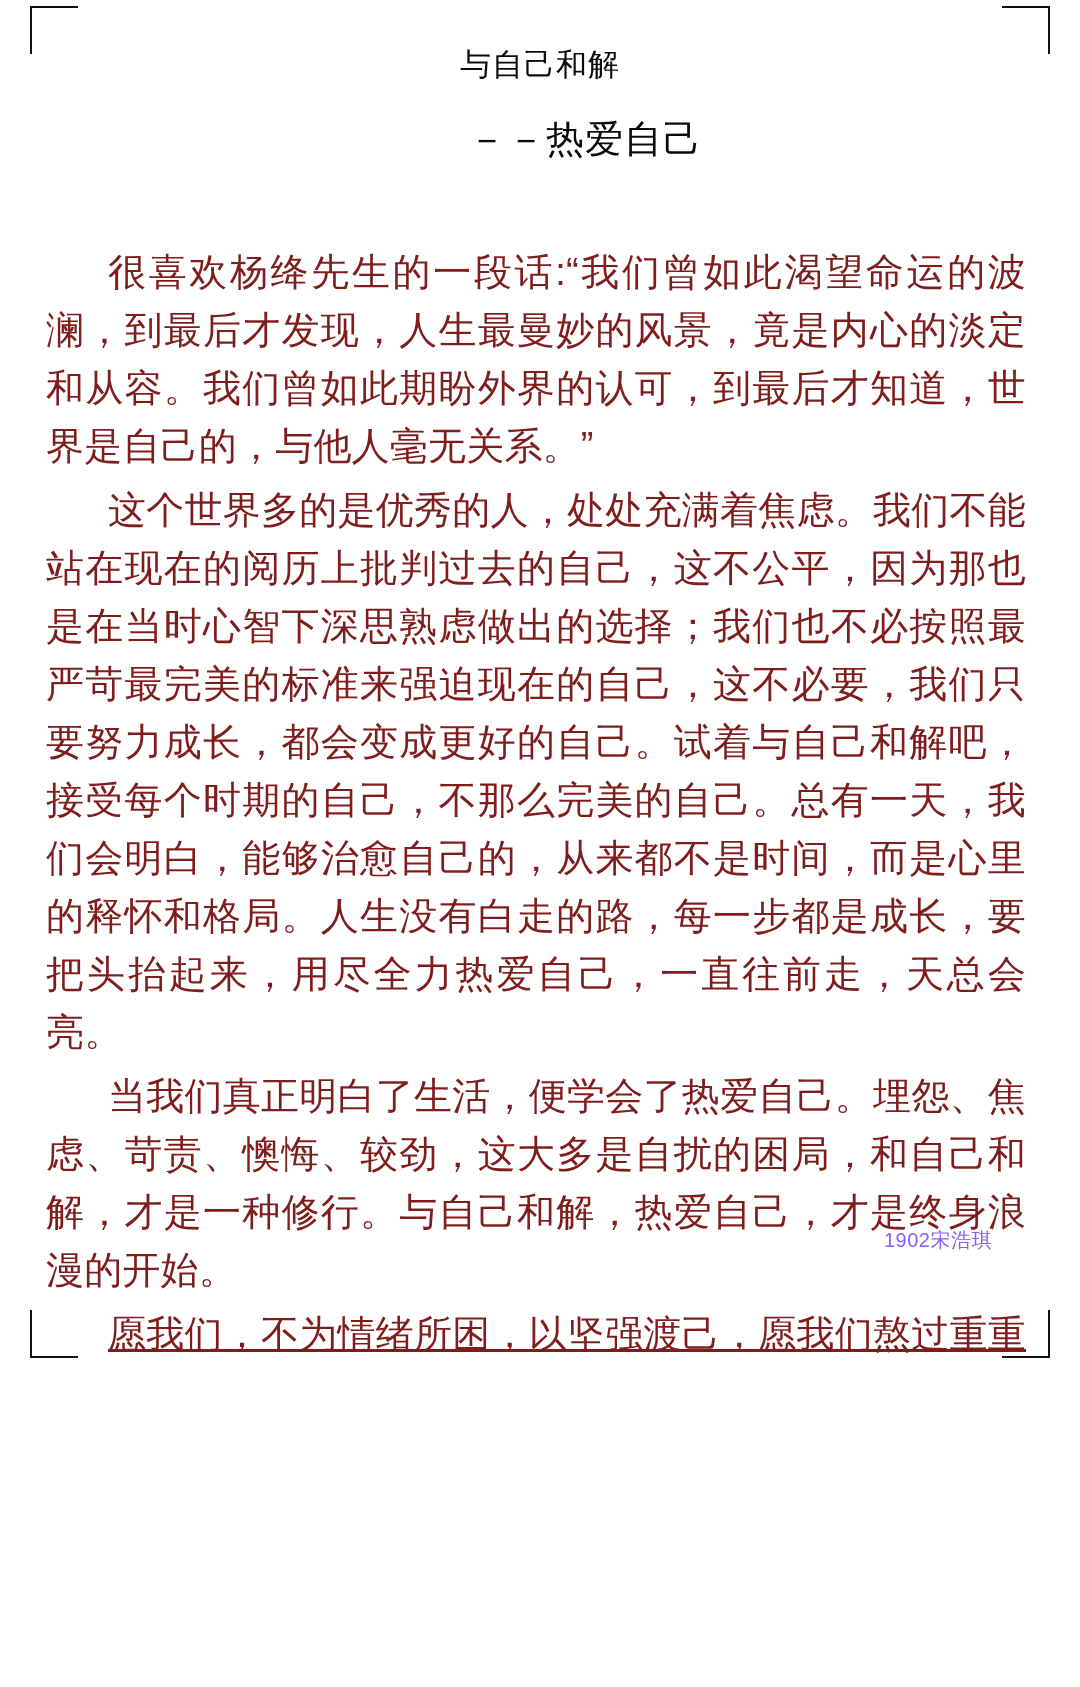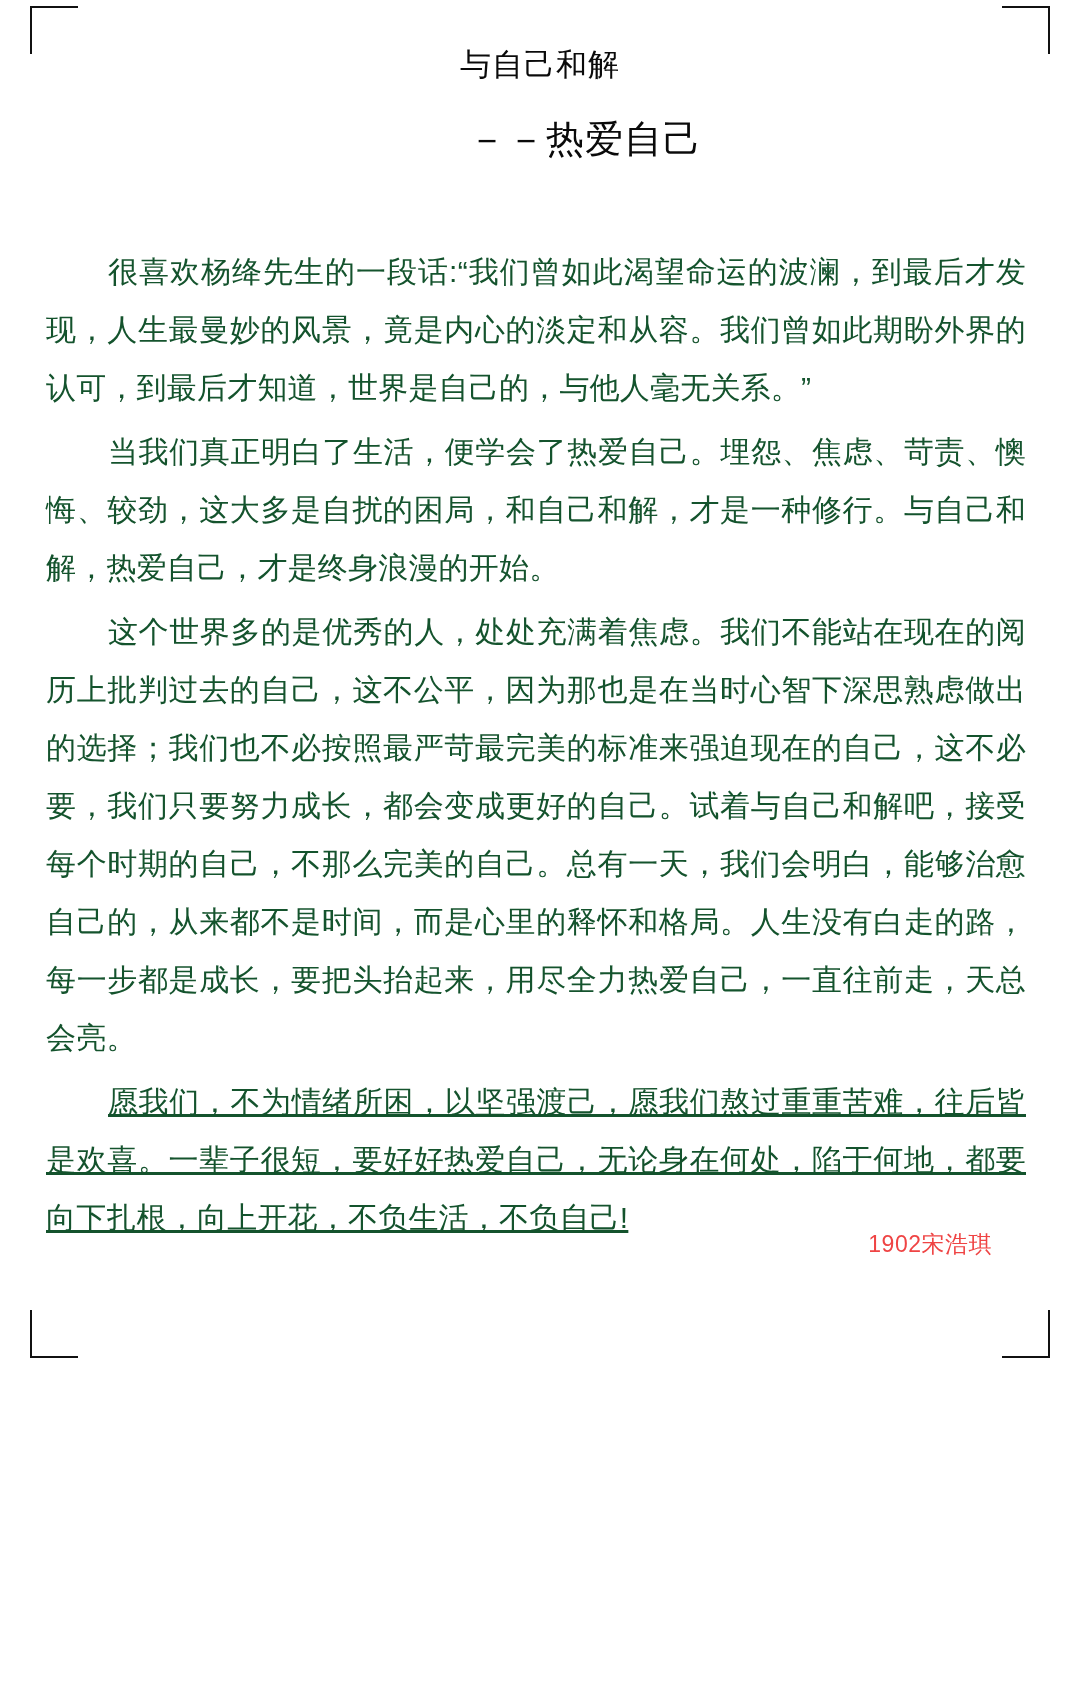--- a/index.html
+++ b/index.html
@@ -52,59 +52,59 @@
     margin-top: 28px;
     letter-spacing: 1px;
     padding-left: 90px;
     font-weight: 400;
   }
 
   .body-block {
     margin-top: 78px;
   }
   p.para {
-    font-size: 30px;
+    font-size: 38px;
     line-height: 58px;
-    color: #14532d;
+    color: #7f1d1d;
     margin: 0 8px 6px 0;
     text-align: justify;
     text-justify: inter-character;
     text-indent: 62px;
     letter-spacing: 0.2px;
     word-break: break-all;
   }
   p.para:last-child { margin-bottom: 0; text-decoration: underline; }
 
   .signature {
     position: absolute;
     right: 42px;
-    bottom: 104px;
-    font-size: 23px;
-    color: #ef4444;
+    bottom: 110px;
+    font-size: 20px;
+    color: #8b5cf6;
     letter-spacing: 0.5px;
   }
 </style>
 </head>
 <body>
 
 <div class="page">
 
   <div class="crop tl"></div>
   <div class="crop tr"></div>
   <div class="crop bl"></div>
   <div class="crop br"></div>
 
   <div class="content">
 
     <div class="title">与自己和解</div>
     <div class="subtitle">－－热爱自己</div>
 
     <div class="body-block">
       <p class="para">很喜欢杨绛先生的一段话:“我们曾如此渴望命运的波澜，到最后才发现，人生最曼妙的风景，竟是内心的淡定和从容。我们曾如此期盼外界的认可，到最后才知道，世界是自己的，与他人毫无关系。”</p>
+      <p class="para">这个世界多的是优秀的人，处处充满着焦虑。我们不能站在现在的阅历上批判过去的自己，这不公平，因为那也是在当时心智下深思熟虑做出的选择；我们也不必按照最严苛最完美的标准来强迫现在的自己，这不必要，我们只要努力成长，都会变成更好的自己。试着与自己和解吧，接受每个时期的自己，不那么完美的自己。总有一天，我们会明白，能够治愈自己的，从来都不是时间，而是心里的释怀和格局。人生没有白走的路，每一步都是成长，要把头抬起来，用尽全力热爱自己，一直往前走，天总会亮。</p>
       <p class="para">当我们真正明白了生活，便学会了热爱自己。埋怨、焦虑、苛责、懊悔、较劲，这大多是自扰的困局，和自己和解，才是一种修行。与自己和解，热爱自己，才是终身浪漫的开始。</p>
-      <p class="para">这个世界多的是优秀的人，处处充满着焦虑。我们不能站在现在的阅历上批判过去的自己，这不公平，因为那也是在当时心智下深思熟虑做出的选择；我们也不必按照最严苛最完美的标准来强迫现在的自己，这不必要，我们只要努力成长，都会变成更好的自己。试着与自己和解吧，接受每个时期的自己，不那么完美的自己。总有一天，我们会明白，能够治愈自己的，从来都不是时间，而是心里的释怀和格局。人生没有白走的路，每一步都是成长，要把头抬起来，用尽全力热爱自己，一直往前走，天总会亮。</p>
       <p class="para">愿我们，不为情绪所困，以坚强渡己，愿我们熬过重重苦难，往后皆是欢喜。一辈子很短，要好好热爱自己，无论身在何处，陷于何地，都要向下扎根，向上开花，不负生活，不负自己!</p>
     </div>
 
     <div class="signature">1902宋浩琪</div>
 
   </div>
 </div>
 
 </body></html>

